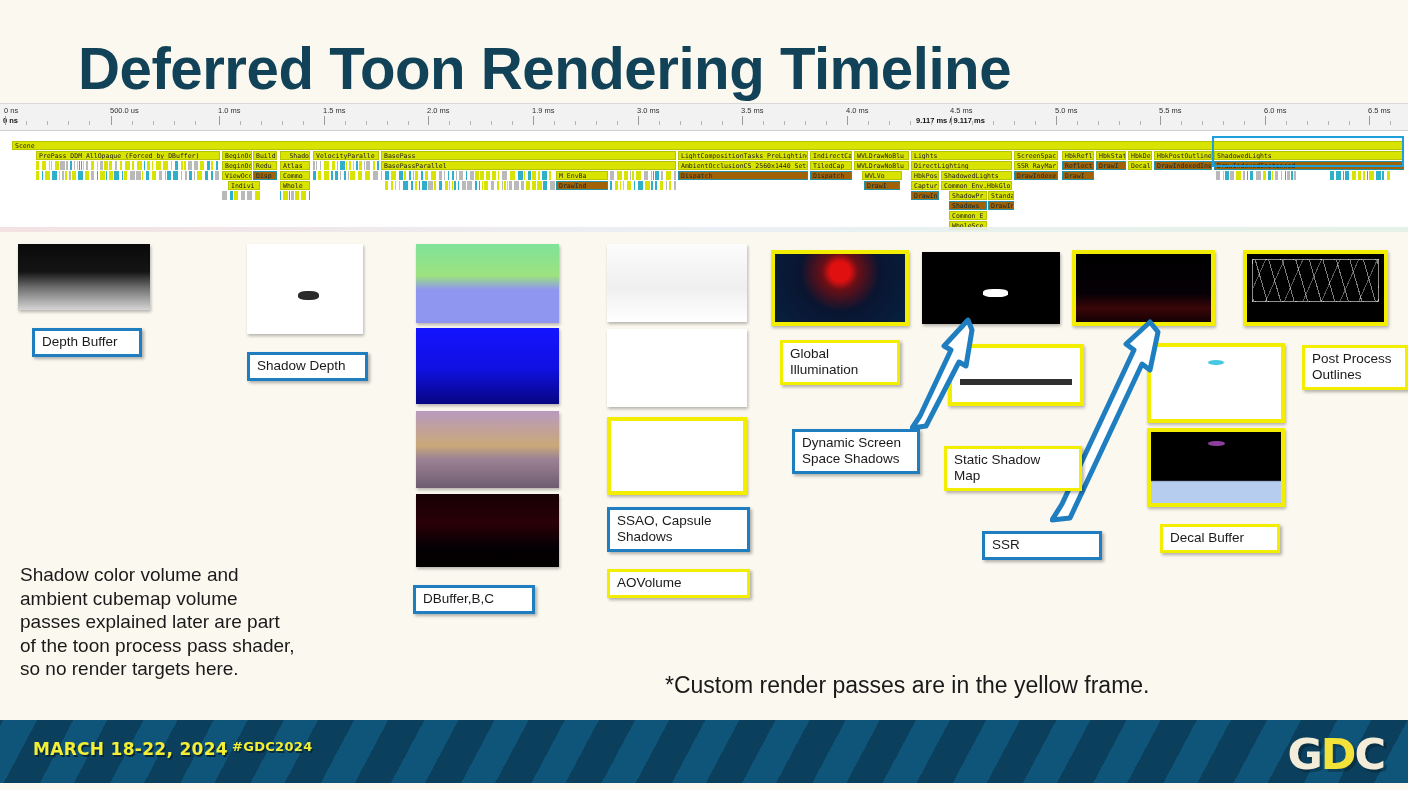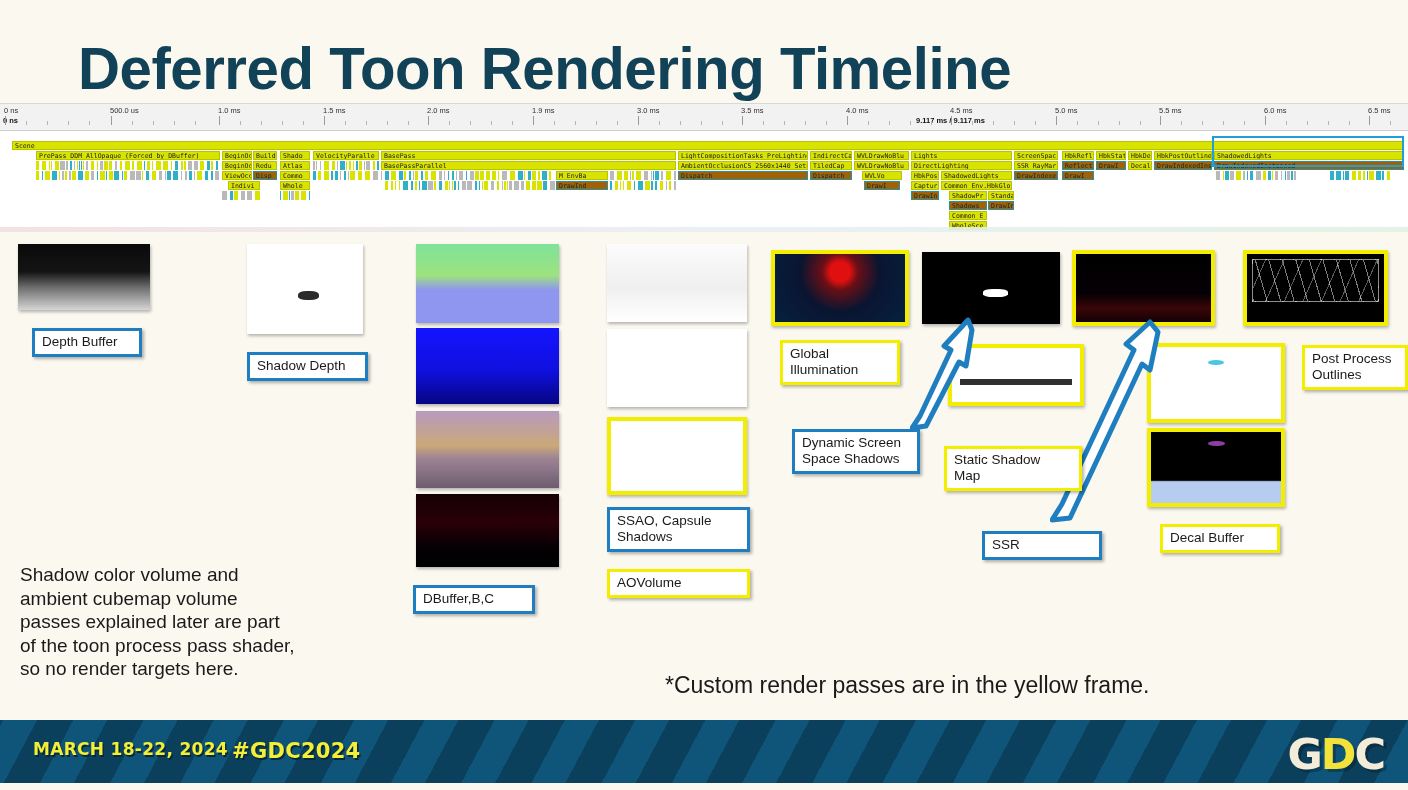--- a/index.html
+++ b/index.html
@@ -177,21 +177,21 @@
     font-size: 17px;
     font-weight: bold;
     color: #f2ef36;
     letter-spacing: .3px;
     text-shadow: 1.5px 1.5px 0 #07283a;
     font-family: "DejaVu Sans", sans-serif;
   }
   #footer-hash {
     position: absolute;
     left: 232px; top: 19px;
-    font-size: 21px;
+    font-size: 13px;
     font-weight: bold;
     color: #f2ef36;
     letter-spacing: .3px;
     text-shadow: 1.5px 1.5px 0 #07283a;
     font-family: "DejaVu Sans", sans-serif;
   }
   #gdc-logo {
     position: absolute;
     right: 24px; top: 9px;
     font-size: 43px;
@@ -294,21 +294,21 @@
       <div class="ruler-minor" style="left: 1349px;"></div>
       <div class="ruler-label" style="left: 1368px;">6.5 ms</div>
       <div class="ruler-major" style="left: 1369px;"></div>
       <div class="ruler-minor" style="left: 1390px;"></div>
     </div>
   <div id="tracks">
       <div class="trackbar" style="left: 12px; top: 10px; width: 1392px;">Scene</div>
       <div class="trackbar" style="left: 36px; top: 20px; width: 184px;">PrePass DDM_AllOpaque (Forced by DBuffer)</div>
       <div class="trackbar" style="left: 222px; top: 20px; width: 30px;">BeginOcc</div>
       <div class="trackbar" style="left: 253px; top: 20px; width: 24px;">Build</div>
-      <div class="trackbar" style="left: 280px; top: 20px; width: 30px;">Shado</div>
+      <div class="trackbar" style="left: 280px; top: 20px; width: 30px; text-align: right;">Shado</div>
       <div class="trackbar" style="left: 313px; top: 20px; width: 66px;">VelocityParalle</div>
       <div class="trackbar" style="left: 381px; top: 20px; width: 295px;">BasePass</div>
       <div class="trackbar" style="left: 678px; top: 20px; width: 130px;">LightCompositionTasks_PreLighting</div>
       <div class="trackbar" style="left: 810px; top: 20px; width: 42px;">IndirectCa</div>
       <div class="trackbar" style="left: 854px; top: 20px; width: 55px;">WVLDrawNoBlu</div>
       <div class="trackbar" style="left: 911px; top: 20px; width: 101px;">Lights</div>
       <div class="trackbar" style="left: 1014px; top: 20px; width: 44px;">ScreenSpac</div>
       <div class="trackbar" style="left: 1062px; top: 20px; width: 32px;">HbkRefl</div>
       <div class="trackbar" style="left: 1096px; top: 20px; width: 30px;">HbkStati</div>
       <div class="trackbar" style="left: 1128px; top: 20px; width: 24px;">HbkDe</div>

